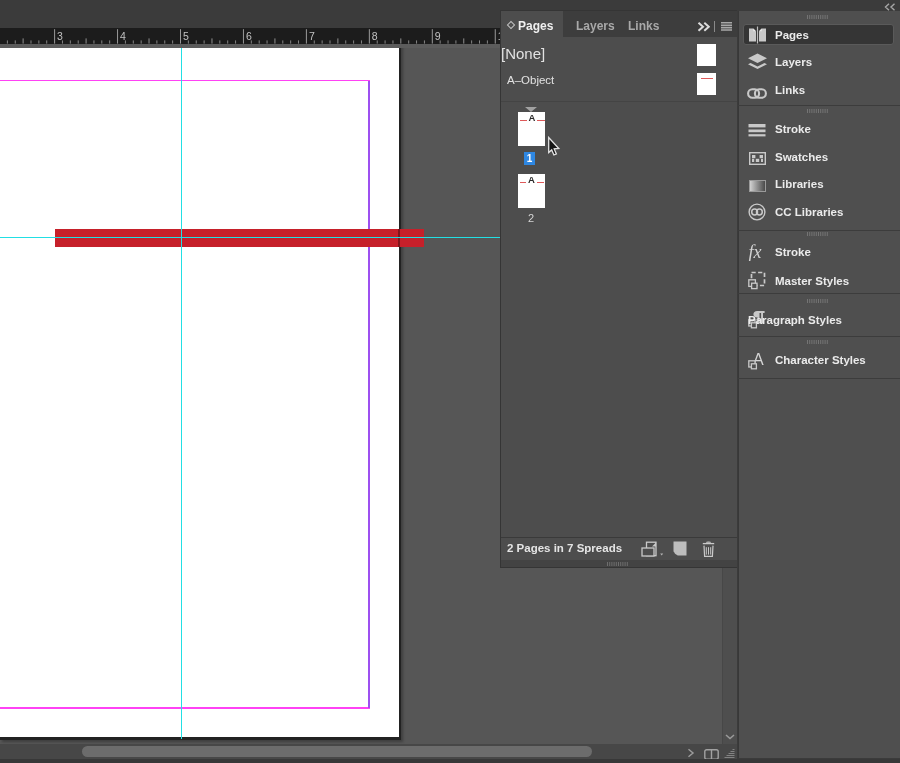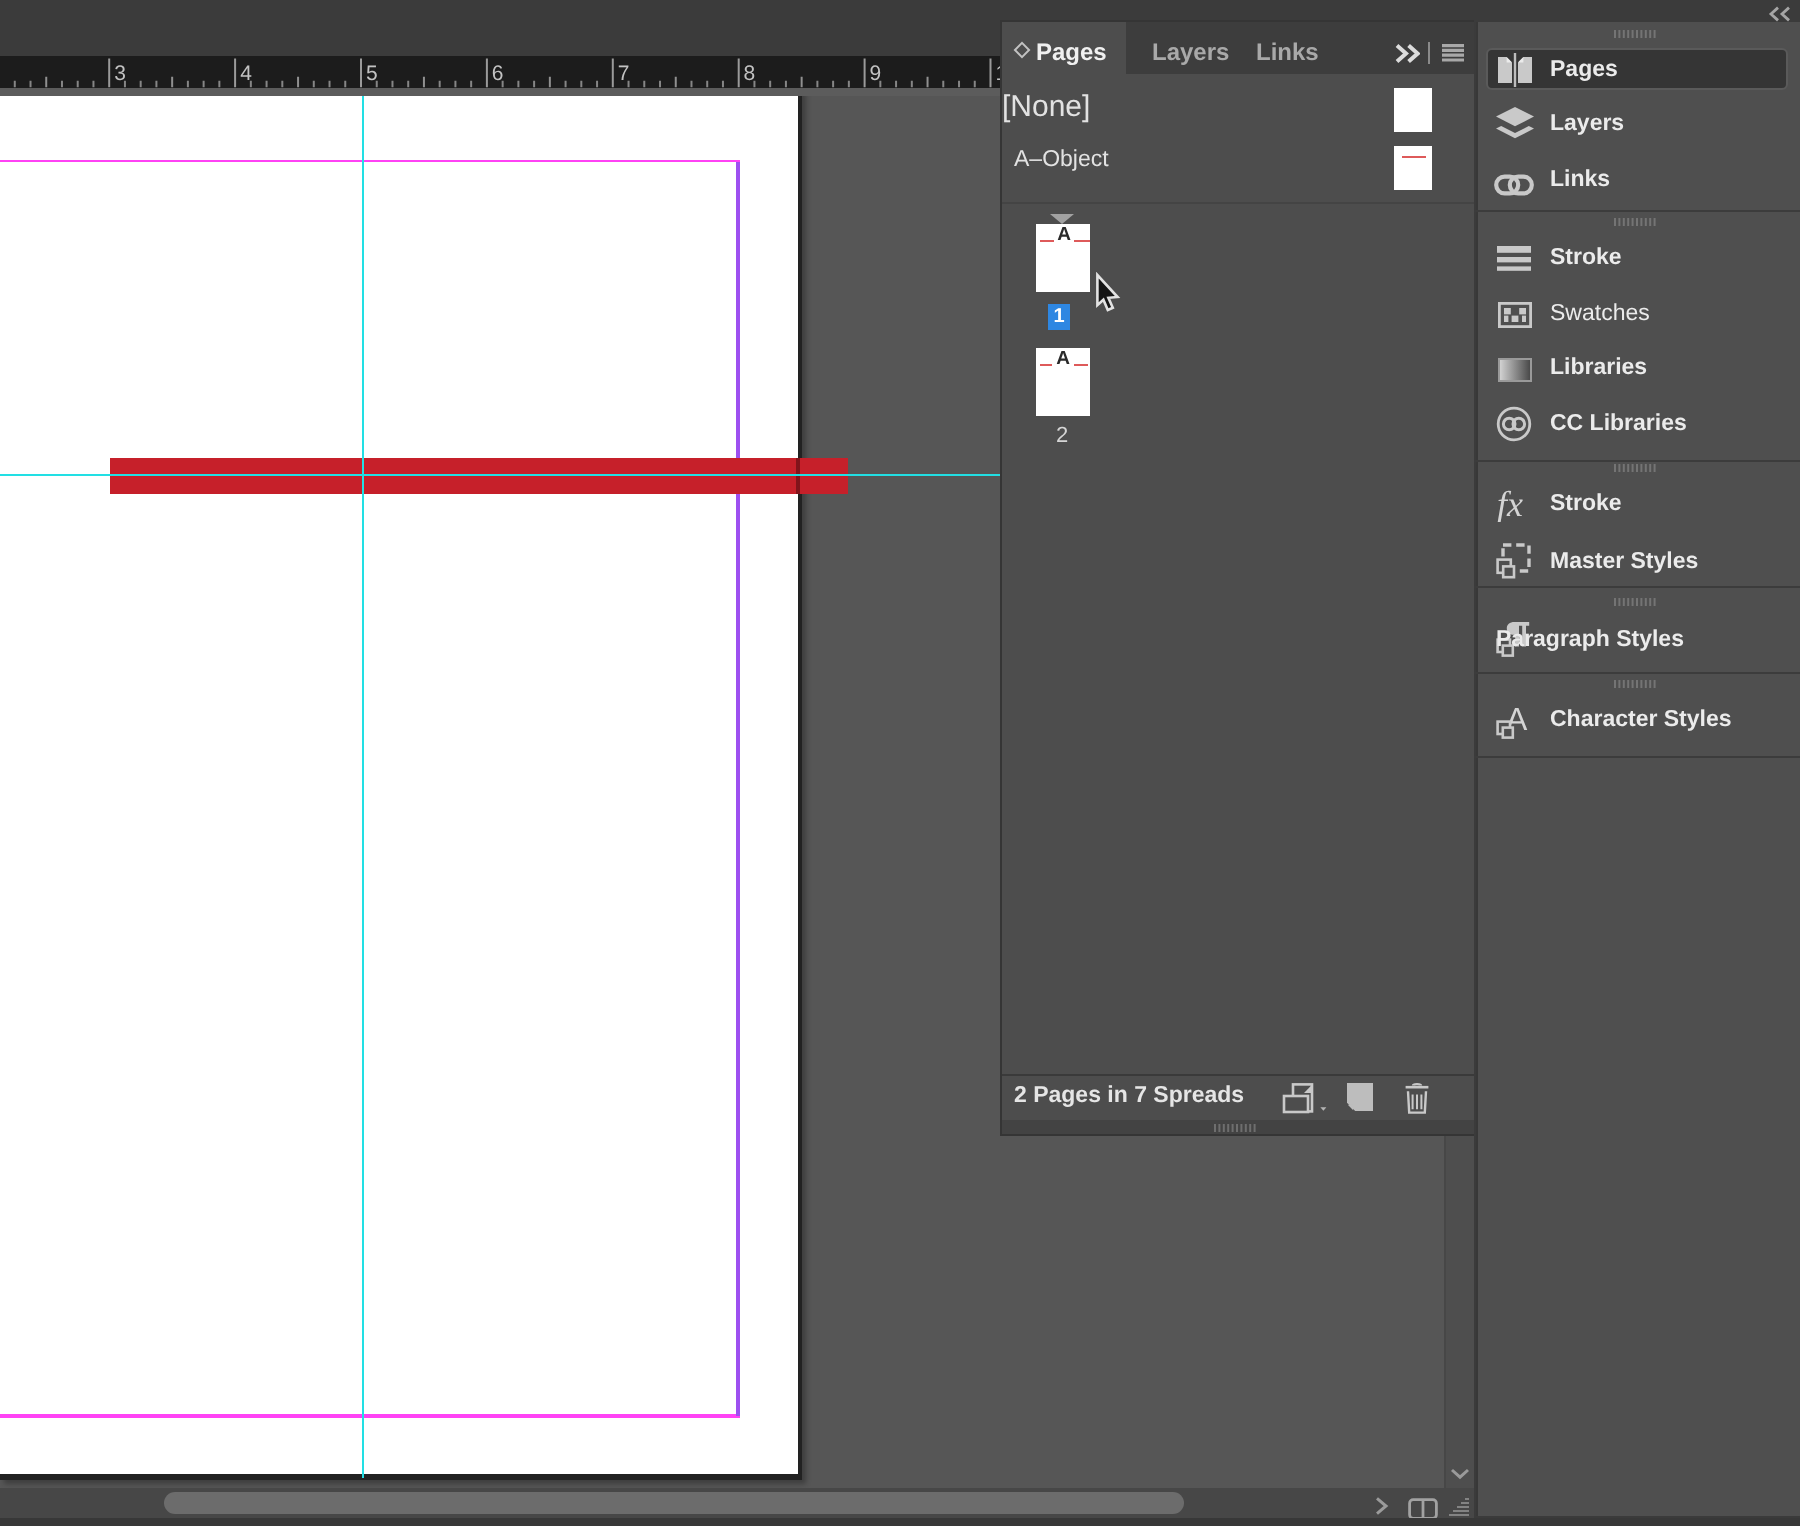--- a/index.html
+++ b/index.html
@@ -163,21 +163,21 @@
     </svg></div>
 <div style="position:absolute;left:775px;top:121.0px;height:16px;line-height:16px;font-size:11.5px;font-weight:bold;color:#ebebeb">Stroke</div>
 <div style="position:absolute;left:748.5px;top:150.5px;width:17px;height:13px"><svg width="17" height="13" viewBox="0 0 17 13">
       <rect x="0.7" y="0.7" width="15.6" height="11.6" fill="none" stroke="#c9c9c9" stroke-width="1.4"></rect>
       <rect x="3" y="3" width="3.4" height="3.2" fill="#c9c9c9"></rect>
       <rect x="10.6" y="3" width="3.4" height="3.2" fill="#c9c9c9"></rect>
       <rect x="6.8" y="6.8" width="3.4" height="3.2" fill="#c9c9c9"></rect>
       <rect x="3" y="6.8" width="2.2" height="3.2" fill="#c9c9c9"></rect>
       <rect x="12" y="6.8" width="2" height="3.2" fill="#c9c9c9"></rect>
     </svg></div>
-<div style="position:absolute;left:775px;top:149.0px;height:16px;line-height:16px;font-size:11.5px;font-weight:normal;color:#ebebeb">Swatches</div>
+<div style="position:absolute;left:775px;top:149.0px;height:16px;line-height:16px;font-size:11.5px;font-weight:bold;color:#ebebeb">Swatches</div>
 <div style="position:absolute;left:748.5px;top:177.5px;width:17px;height:12px"><svg width="17" height="12" viewBox="0 0 17 12">
       <defs>
         <linearGradient id="g1" x1="0" y1="0" x2="1" y2="0">
           <stop offset="0" stop-color="#d6d6d6"></stop>
           <stop offset="1" stop-color="#454545"></stop>
         </linearGradient>
       </defs>
       <rect x="0.5" y="0.5" width="16" height="11" fill="url(#g1)" stroke="#9a9a9a" stroke-width="1"></rect>
     </svg></div>
 <div style="position:absolute;left:775px;top:175.5px;height:16px;line-height:16px;font-size:11.5px;font-weight:bold;color:#ebebeb">Libraries</div>

